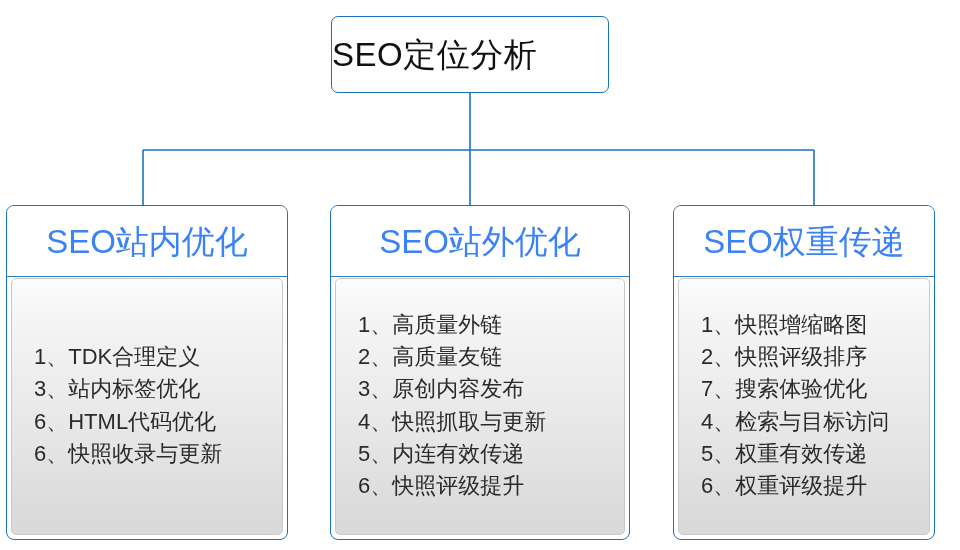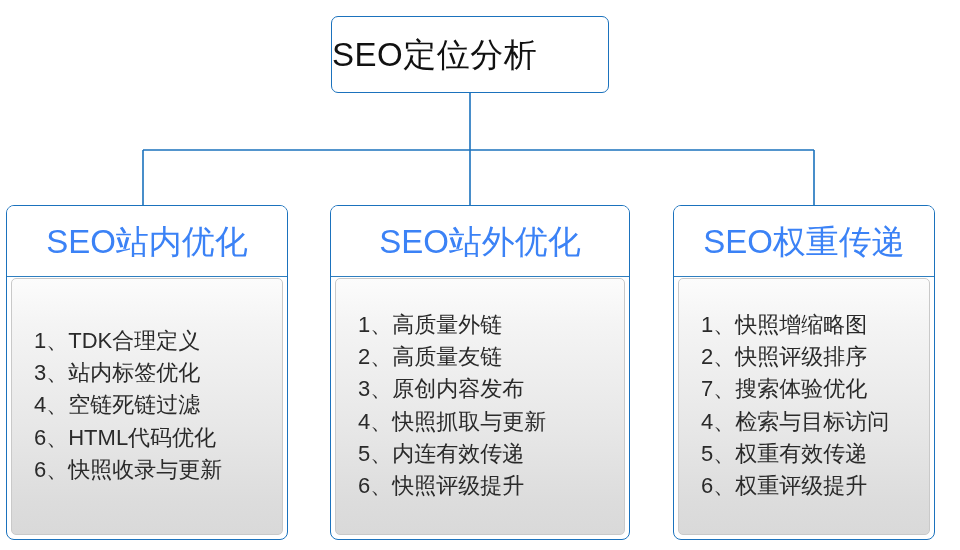--- a/index.html
+++ b/index.html
@@ -134,21 +134,20 @@
   </div>
 
   <div class="branch col0">
     <div class="branch-header">
       <span class="branch-title">SEO站内优化</span>
     </div>
     <div class="branch-body">
       <ul class="item-list">
         <li class="item">1、TDK合理定义</li>
         <li class="item">3、站内标签优化</li>
-        <li class="item">4、空链死链过滤</li>
         <li class="item">6、HTML代码优化</li>
         <li class="item">6、快照收录与更新</li>
       </ul>
     </div>
   </div>
 
   <div class="branch col1">
     <div class="branch-header">
       <span class="branch-title">SEO站外优化</span>
     </div>

